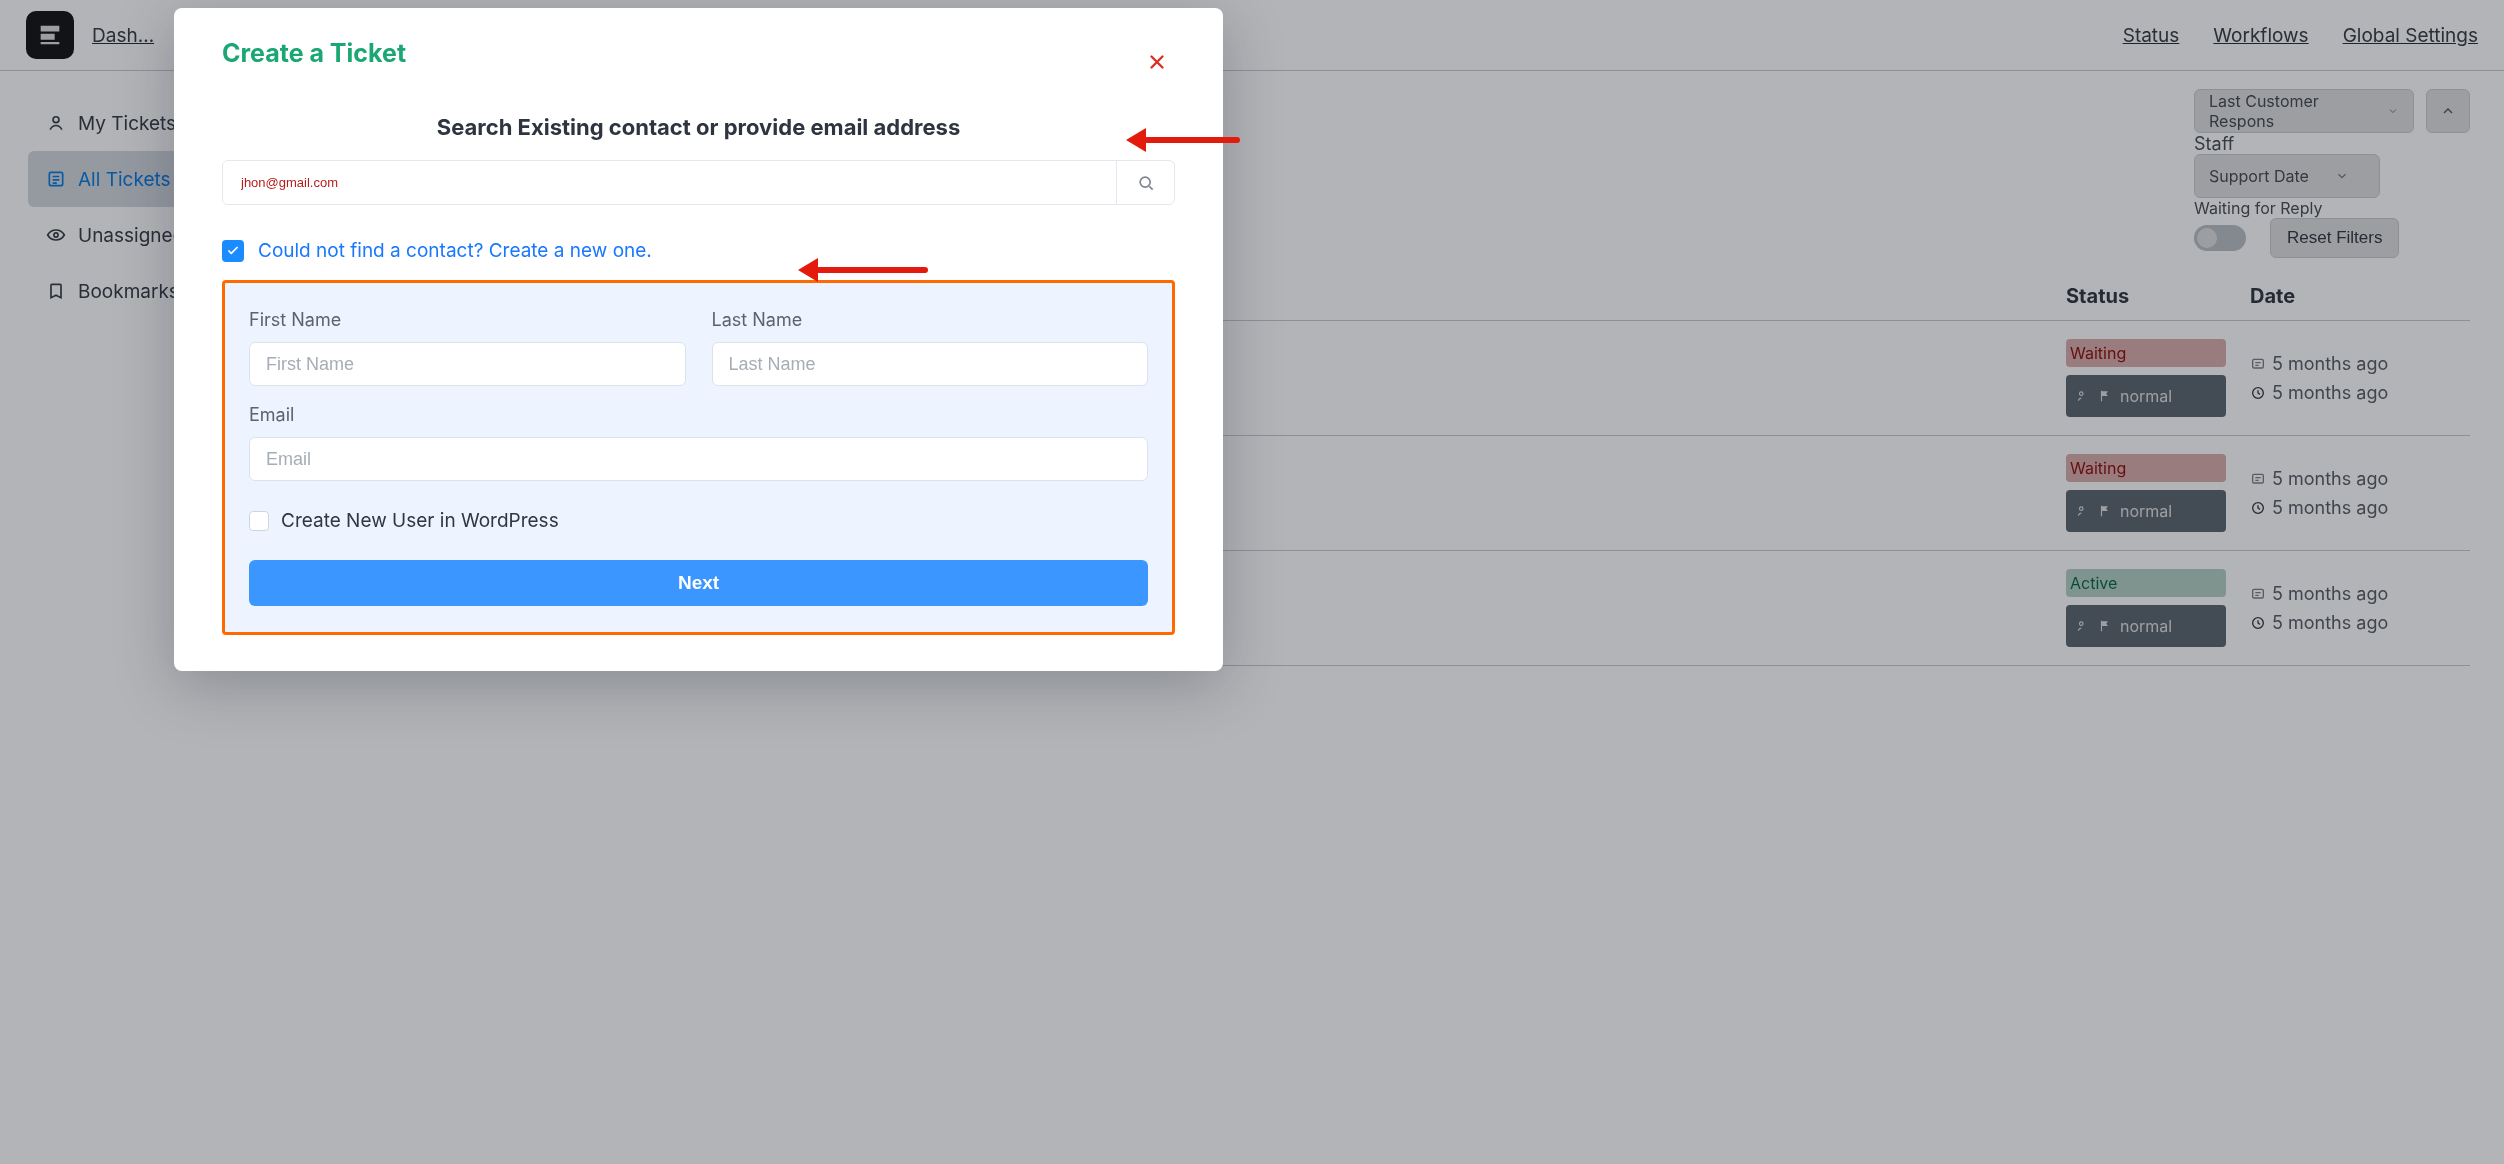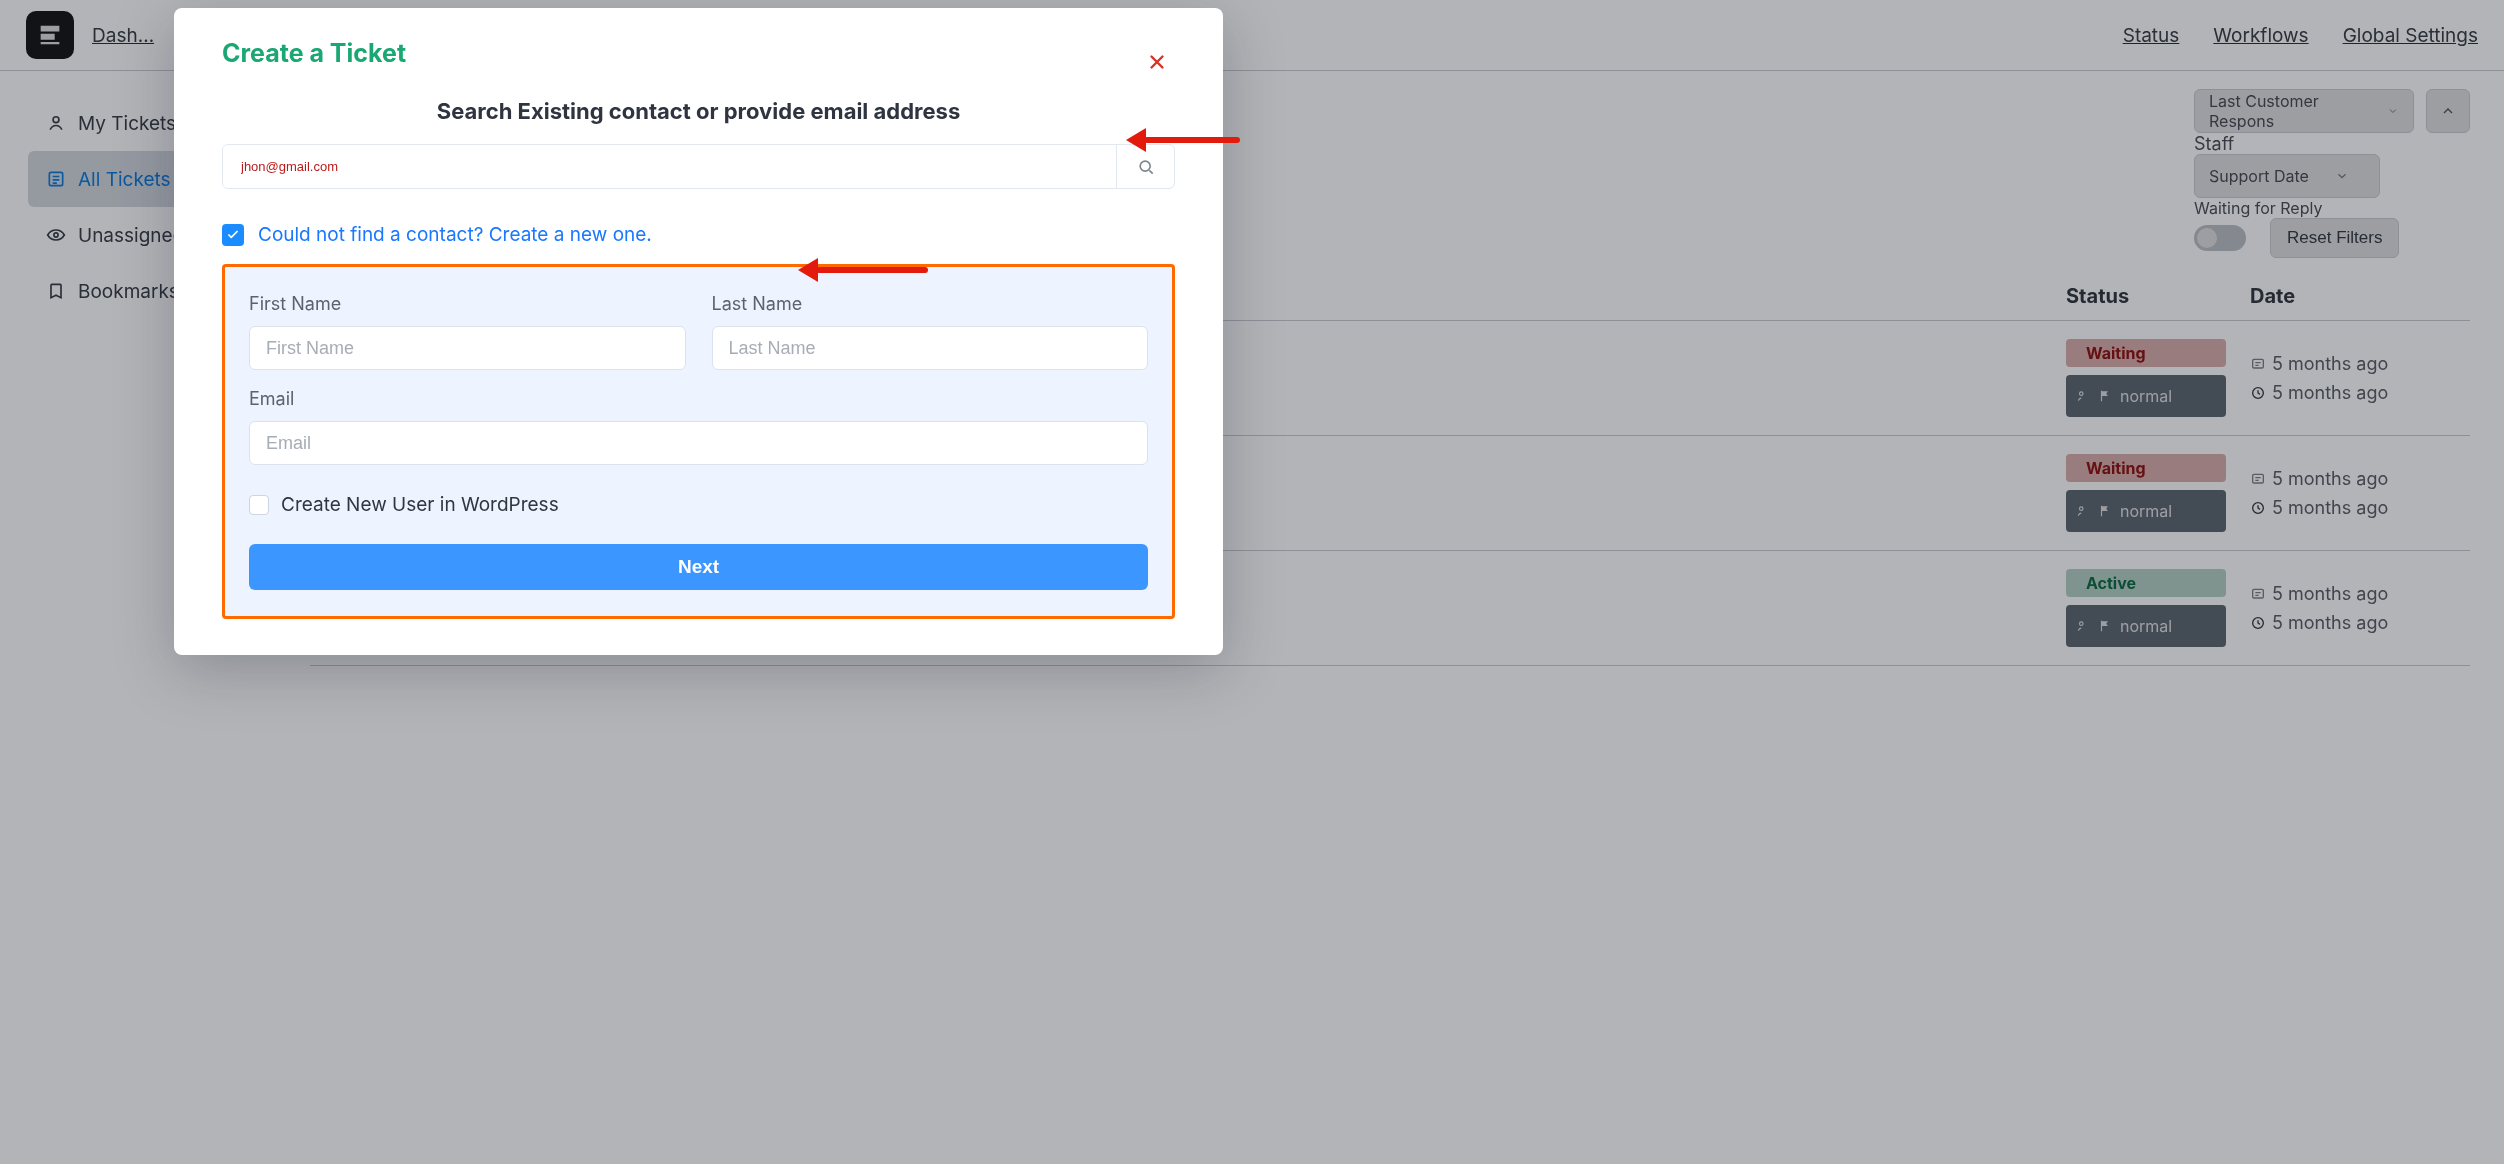--- a/index.html
+++ b/index.html
@@ -50,34 +50,34 @@
   .switch::after{content:"";position:absolute;left:3px;top:3px;width:20px;height:20px;border-radius:50%;background:#fff}
   .reset{height:40px;border:1px solid var(--line);border-radius:6px;background:#fff;padding:0 16px;color:#3b434c;font-size:17px}
   
   .thead{margin-top:26px;display:flex;gap:24px;color:#3a404a;font-weight:700;font-size:20px;border-bottom:1px solid var(--line);padding-bottom:12px}
   .thead .c1{width:88px}
   .thead .c2{width:160px}
   .thead .c3{width:220px}
   .trow{display:flex;align-items:center;gap:24px;border-bottom:1px solid var(--line);padding:18px 0}
   .trow .title{color:#3b434c;font-size:19px}
   .trow .stat{display:flex;flex-direction:column;gap:8px}
-  .chip{display:inline-flex;align-items:center;border-radius:4px;padding:4px 20px;font-size:16px;font-weight:700}
+  .chip{display:inline-flex;align-items:center;border-radius:4px;padding:4px 4px;font-size:16px;font-weight:400}
   .chip.waiting{background:var(--chip-red);color:var(--chip-red-text)}
   .chip.active{background:var(--chip-green);color:var(--chip-green-text)}
   .tag{display:inline-flex;align-items:center;gap:8px;border-radius:4px;background:var(--tag-bg);color:#fff;padding:11px 10px;font-size:16px}
   .date{display:flex;flex-direction:column;gap:8px;color:#656c76;font-size:18px}
   
   .avatar{width:52px;height:52px;border-radius:50%;border:6px solid #0b5ad6;background:#fff}
 
   
   .overlay{position:fixed;inset:0;background:rgba(10,14,22,.31)}
   .modal{position:absolute;left:174px;top:8px;width:1049px;background:#fff;border-radius:8px;box-shadow:0 14px 60px rgba(10,20,40,.25);padding:30px 48px 36px 48px}
   .modal h2{margin:0;color:var(--green);font-size:25px}
   .close{position:absolute;right:52px;top:40px;color:#d93025;width:28px;height:28px;display:flex;align-items:center;justify-content:center}
-  .stitle{text-align:center;font-size:22px;font-weight:700;margin-top:30px}
+  .stitle{text-align:center;font-size:22px;font-weight:700;margin-top:46px}
   .search{margin-top:20px;display:flex;border:1px solid var(--line);border-radius:6px;overflow:hidden}
   .search input{flex:1;border:none;outline:none;padding:14px 18px;font-size:13px;color:#b91c1c}
   .search .iconcell{width:58px;border-left:1px solid var(--line);display:flex;align-items:center;justify-content:center;color:#7e8690}
   .linkrow{display:flex;align-items:center;gap:14px;margin-top:34px}
   .chk{width:22px;height:22px;border-radius:4px;background:#1a8cff;display:flex;align-items:center;justify-content:center;color:#fff}
   .linkrow a{color:#1a78ff;text-decoration:none;font-size:19px}
   .panel{margin-top:18px;background:var(--soft);border:3px solid var(--highlight);border-radius:4px;padding:26px 24px}
   .grid{display:grid;grid-template-columns:1fr 1fr;gap:26px}
   .field label{display:block;font-size:18px;color:#5b636d;margin-bottom:12px}
   .input{width:100%;height:44px;border:1px solid #dde2ea;border-radius:6px;background:#fff;padding:0 16px;font-size:18px;color:#333}

